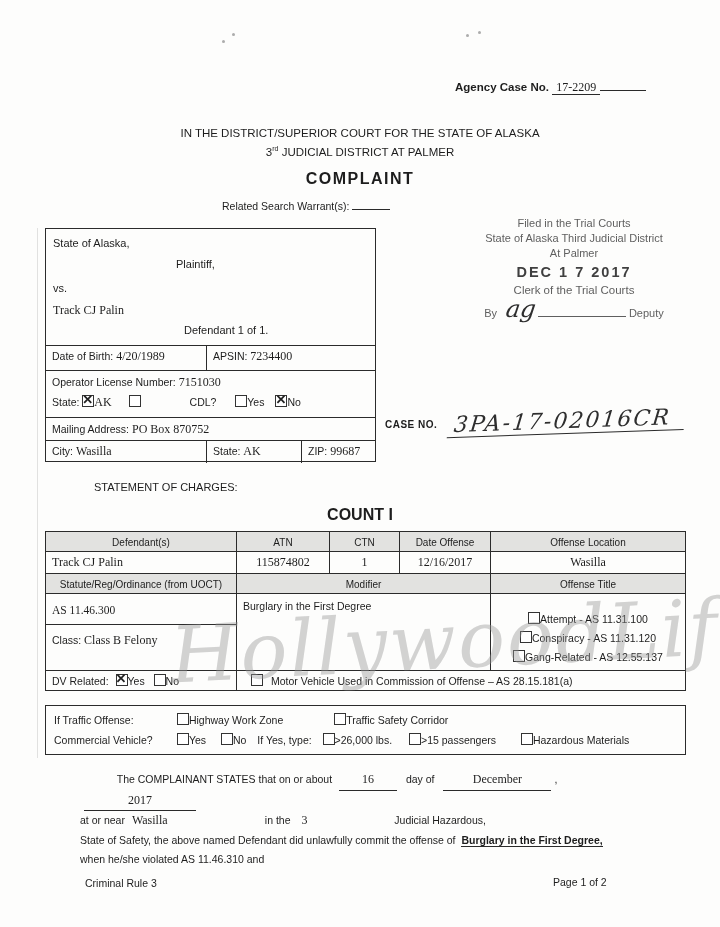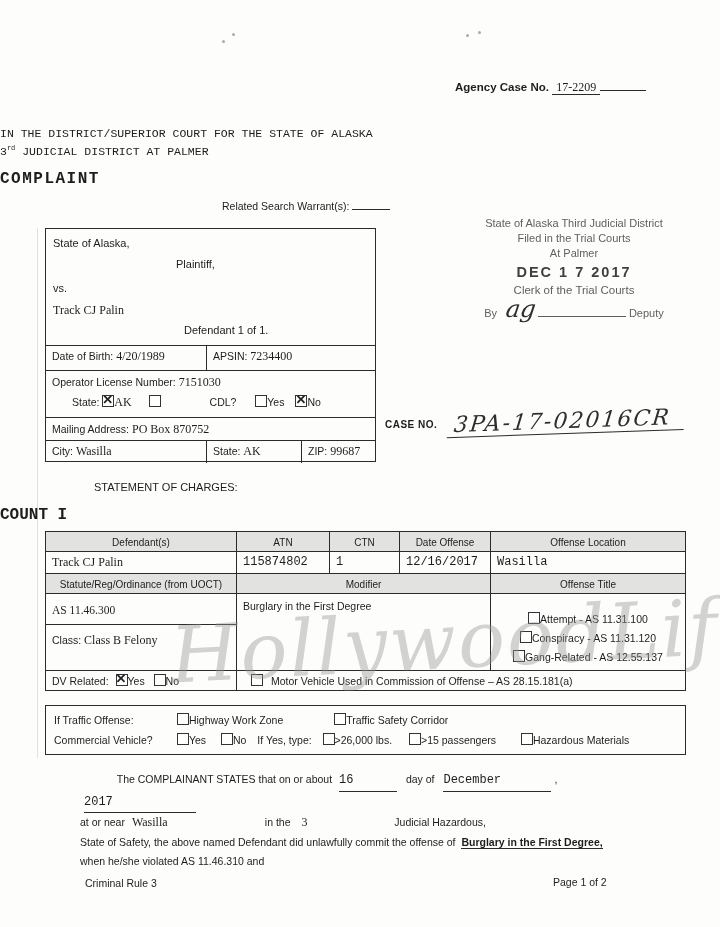--- a/index.html
+++ b/index.html
@@ -6,21 +6,21 @@
   html,body{margin:0;padding:0;background:#9a9a9a;}
   .page{
     position:relative;width:720px;height:927px;background:#fdfdfc;
     font-family:"Liberation Sans",sans-serif;color:#1d1d1d;overflow:hidden;
     margin:0 auto;
   }
   .abs{position:absolute;}
   .b{font-weight:bold;}
   .fill{font-family:"Liberation Serif",serif;font-size:12px;}
   .u{border-bottom:1.3px solid #2a2a2a;}
-  .center{font-family:Liberation Mono, monospace;}
+  .center{text-align:center;}
   .sup{font-size:7px;vertical-align:super;}
   
   .cb{display:inline-block;width:10px;height:10px;border:1.4px solid #333;
       vertical-align:-1px;position:relative;background:#fff;}
   .cb.checked::before{content:"\2715";position:absolute;top:-3px;left:-1px;
       font-size:13px;font-weight:bold;color:#222;line-height:14px;}
   
   .box{border:1.6px solid #2b2b2b;box-sizing:border-box;}
   .row{box-sizing:border-box;}
   .grid{display:grid;box-sizing:border-box;}
@@ -58,22 +58,22 @@
   </div>
 
   <div class="abs center b" style="left:0;top:170px;width:720px;font-size:16px;letter-spacing:1.5px;">COMPLAINT</div>
 
   <div class="abs" style="left:222px;top:200px;font-size:10.5px;">
     <span>Related Search Warrant(s):</span>
     <span class="u" style="display:inline-block;width:38px;"></span>
   </div>
 
   <div class="abs stamp" style="left:448px;top:216px;width:252px;">
+    <div>Filed in the Trial Courts</div>
     <div>State of Alaska Third Judicial District</div>
-    <div>Filed in the Trial Courts</div>
     <div>At Palmer</div>
     <div class="b" style="font-size:14.5px;color:#3f3f3f;letter-spacing:2px;margin:4px 0 3px;">DEC 1 7 2017</div>
     <div style="font-size:11.5px;">Clerk of the Trial Courts</div>
     <div style="margin-top:4px;">
       <span>By</span>
       <span class="hand" style="font-size:24px;display:inline-block;transform:skewX(-8deg);margin:0 2px -6px 6px;">ag</span><span class="u" style="display:inline-block;width:88px;border-color:#5f5f5f;"></span>
       <span>Deputy</span>
     </div>
   </div>
 
@@ -87,21 +87,21 @@
       <div class="abs" style="left:138px;top:95px;">Defendant 1 of 1.</div>
     </div>
 
     <div class="row bt grid" style="grid-template-columns:160px 1fr;height:25px;">
       <div class="cell lbl"><span>Date of Birth:</span> <span class="fill">4/20/1989</span></div>
       <div class="cell lbl"><span>APSIN:</span> <span class="fill">7234400</span></div>
     </div>
 
     <div class="row bt" style="height:47px;padding:4px 6px;box-sizing:border-box;">
       <div class="lbl"><span>Operator License Number:</span> <span class="fill">7151030</span></div>
-      <div class="lbl" style="margin-top:5px;margin-left:20px;">
+      <div class="lbl" style="margin-top:5px;">
         <span>State:</span>
         <span class="cb checked"></span><span class="fill">AK</span>
         <span class="cb" style="margin-left:14px;"></span>
         <span style="margin-left:46px;">CDL?</span>
         <span class="cb" style="margin-left:16px;"></span><span>Yes</span>
         <span class="cb checked" style="margin-left:8px;"></span><span>No</span>
       </div>
     </div>
 
     <div class="row bt lbl" style="height:23px;padding:4px 6px;box-sizing:border-box;">

